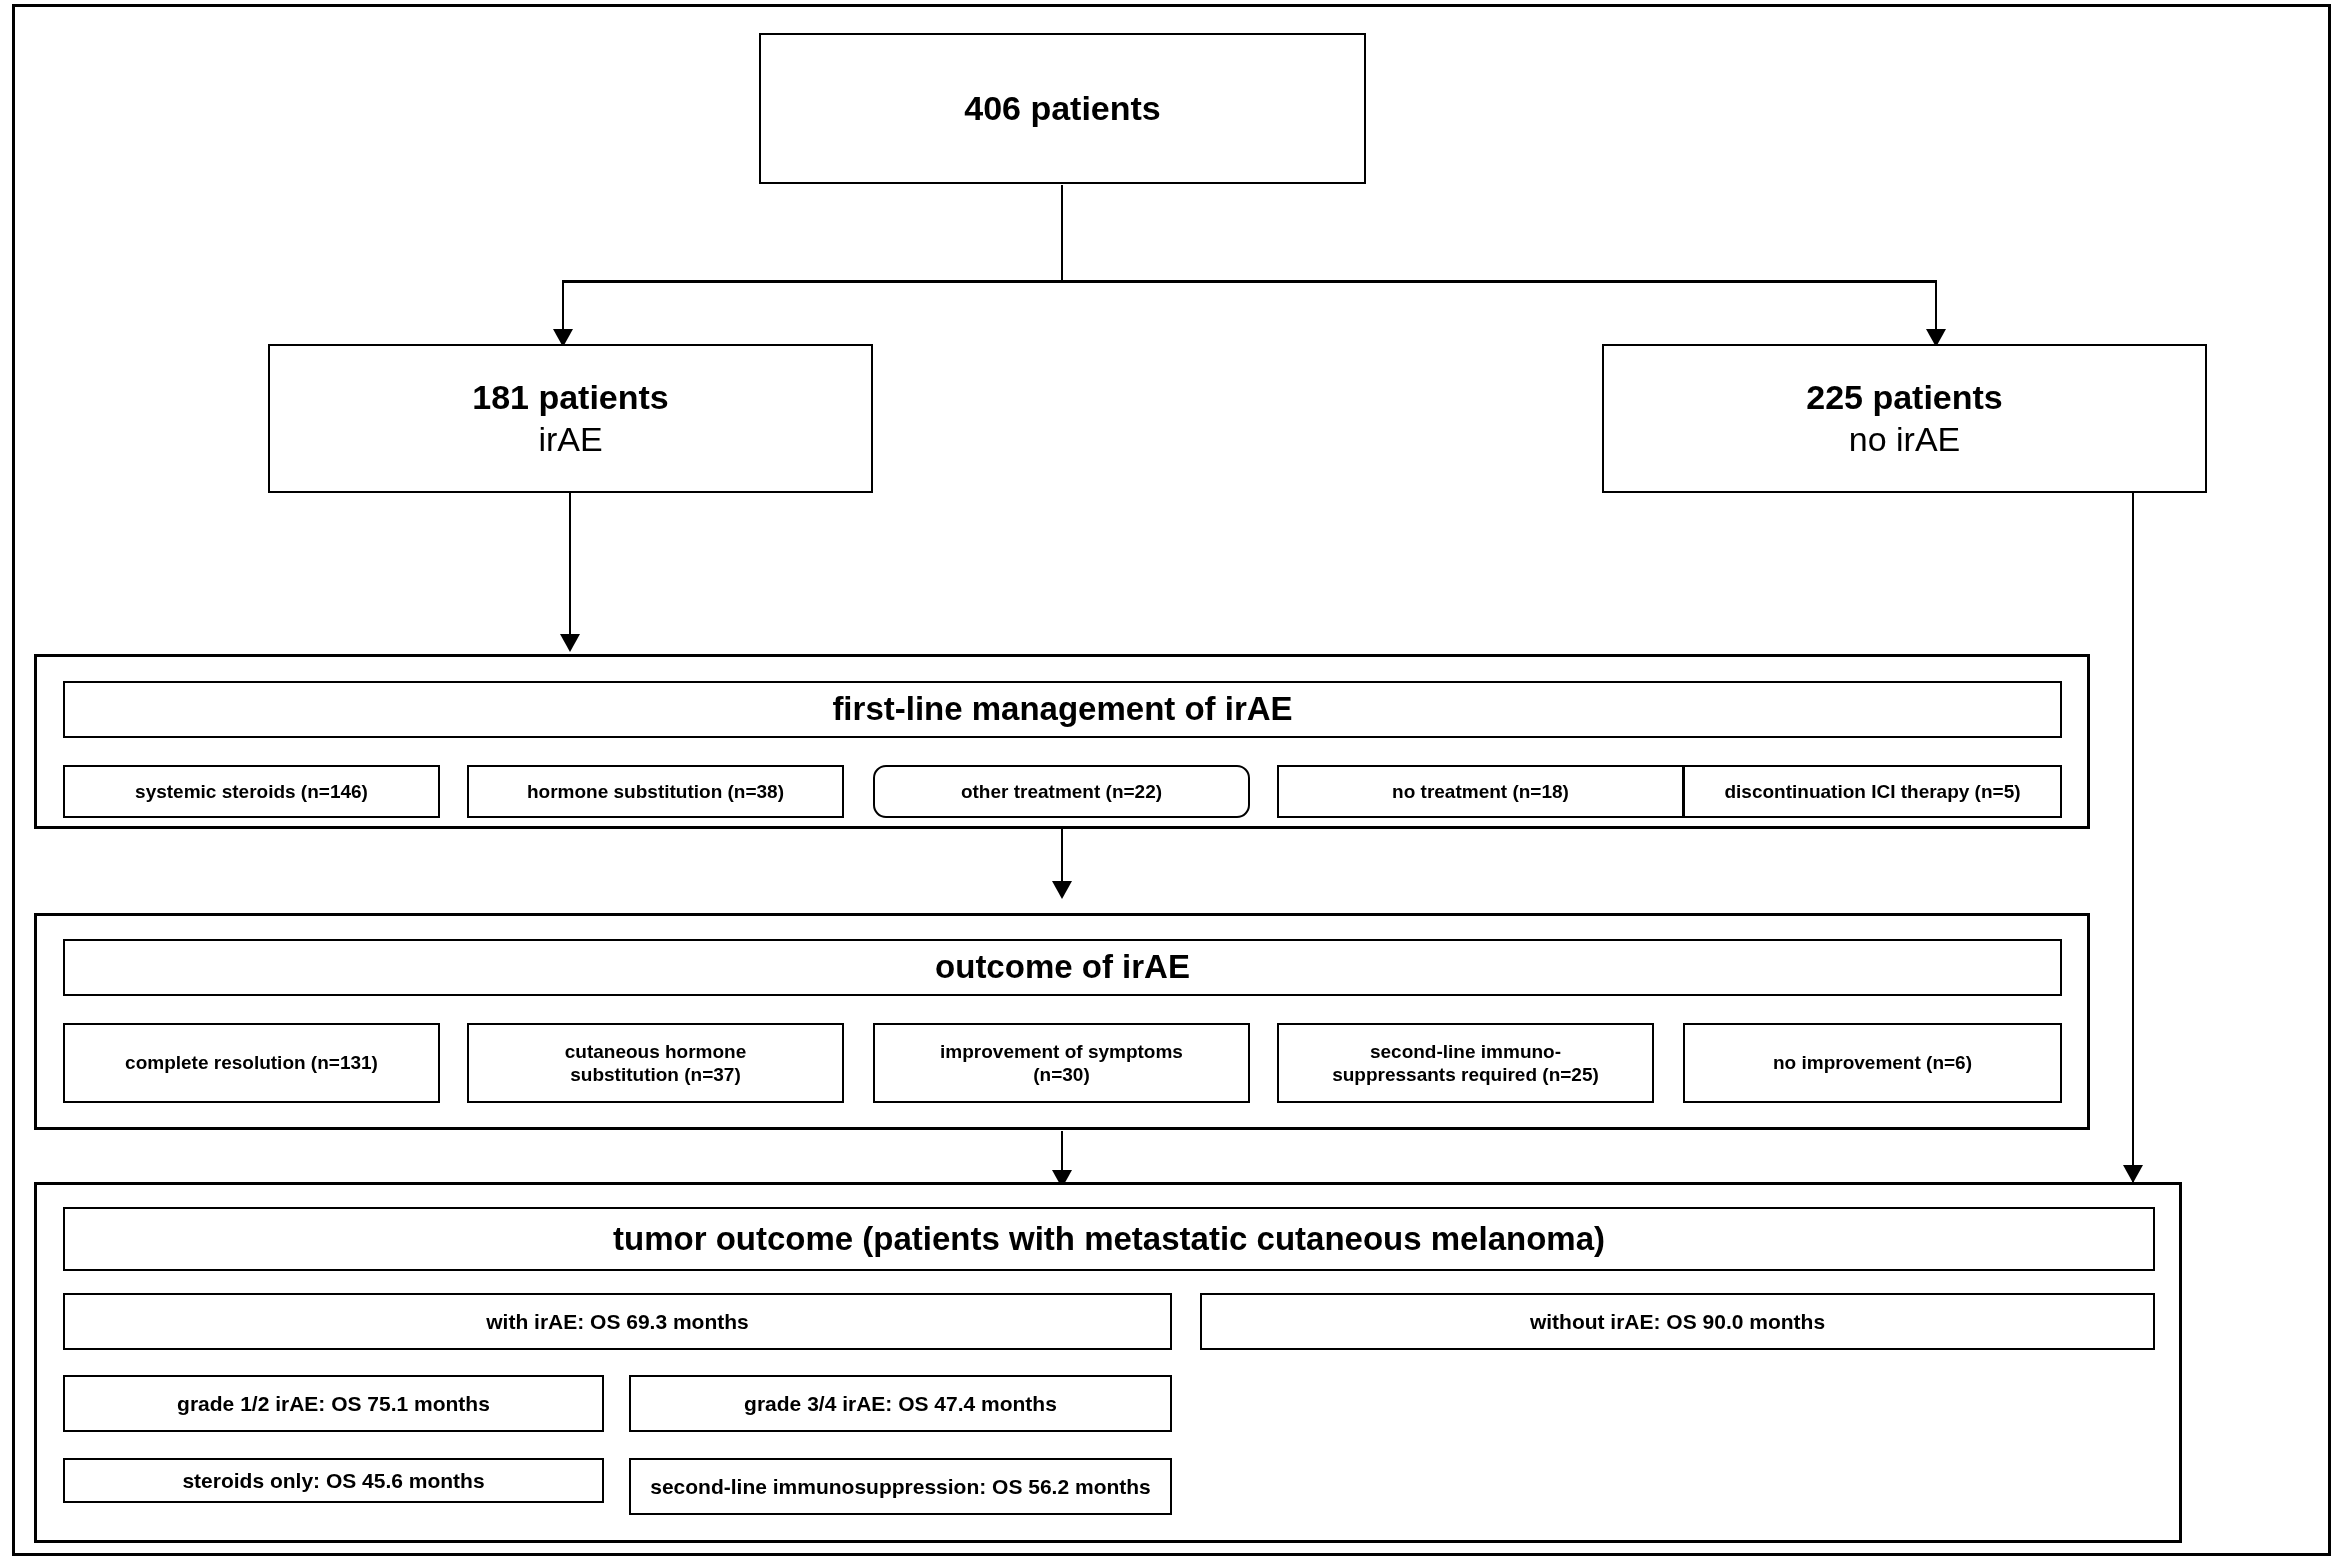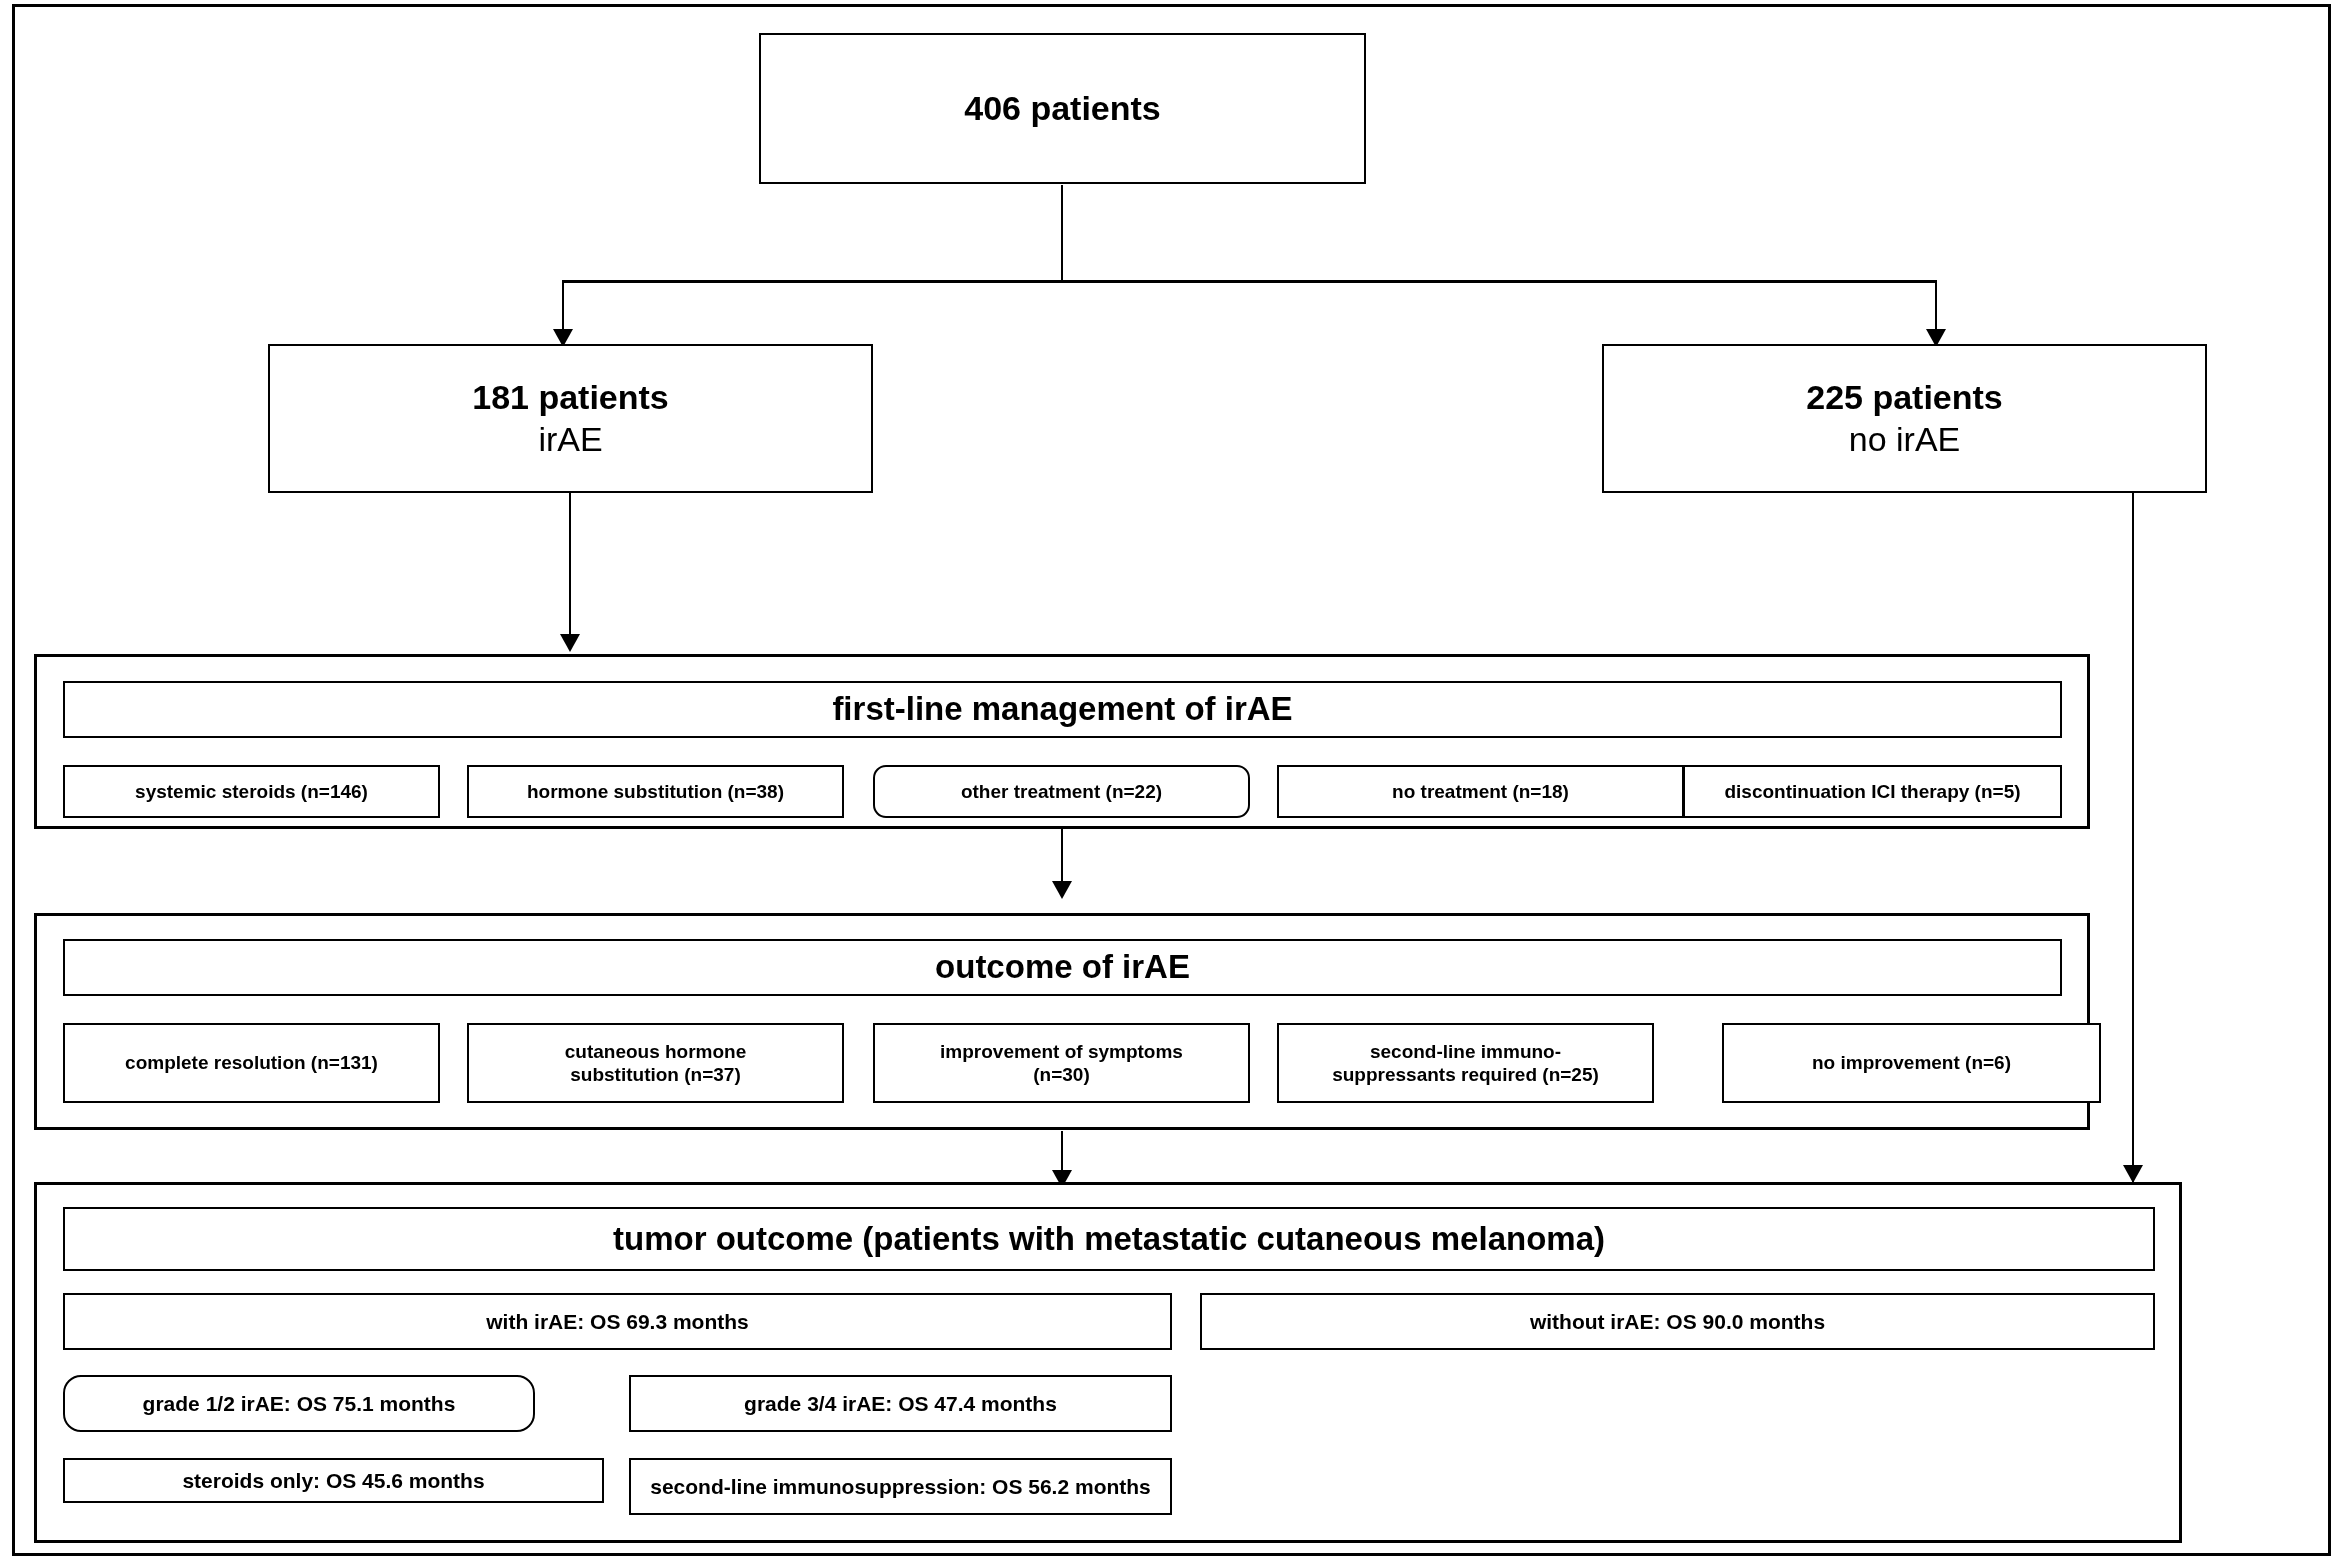--- a/index.html
+++ b/index.html
@@ -171,41 +171,41 @@
     </div>
   </div>
 
   <div class="box t-small" style="left:1277px; top:1023px; width:377px; height:80px;">
     <div class="stack">
       <span>second-line immuno-</span>
       <span>suppressants required (n=25)</span>
     </div>
   </div>
 
-  <div class="box t-small" style="left:1683px; top:1023px; width:379px; height:80px;margin-left:39px;">
+  <div class="box t-small" style="left:1683px; top:1023px; width:379px; height:80px;">
     <span>no improvement (n=6)</span>
   </div>
 
   <div class="vline" style="left:1061px; top:1131px; height:55px;"></div>
   <div class="arrowhead" style="left:1052px; top:1170px;"></div>
 
   <div class="box section" style="left:34px; top:1182px; width:2148px; height:361px;"></div>
 
   <div class="box t-sec" style="left:63px; top:1207px; width:2092px; height:64px;">
     <span>tumor outcome (patients with metastatic cutaneous melanoma)</span>
   </div>
 
   <div class="box t-mid" style="left:63px; top:1293px; width:1109px; height:57px;">
     <span>with irAE: OS 69.3 months</span>
   </div>
   <div class="box t-mid" style="left:1200px; top:1293px; width:955px; height:57px;">
     <span>without irAE: OS 90.0 months</span>
   </div>
 
-  <div class="box t-mid" style="left:63px; top:1375px; width:472px; height:57px;border-radius:18px;">
+  <div class="box t-mid" style="left:63px; top:1375px; width:541px; height:57px;">
     <span>grade 1/2 irAE: OS 75.1 months</span>
   </div>
   <div class="box t-mid" style="left:629px; top:1375px; width:543px; height:57px;">
     <span>grade 3/4 irAE: OS 47.4 months</span>
   </div>
 
   <div class="box t-mid" style="left:63px; top:1458px; width:541px; height:45px;">
     <span>steroids only: OS 45.6 months</span>
   </div>
   <div class="box t-mid" style="left:629px; top:1458px; width:543px; height:57px;">

